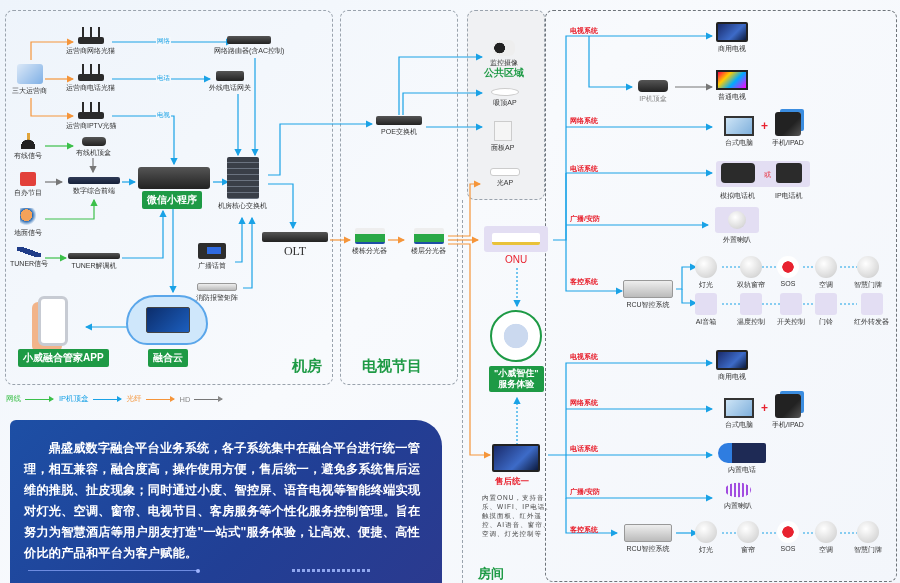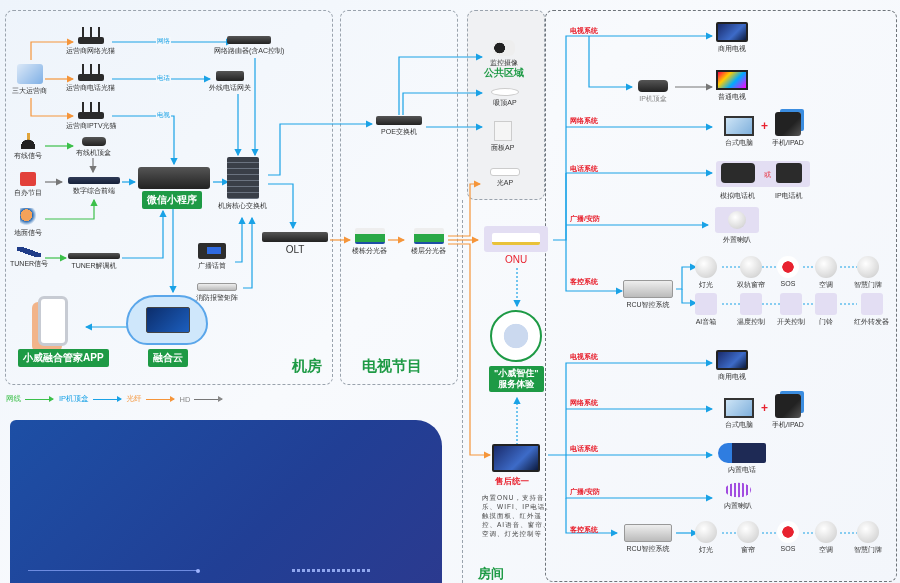--- a/index.html
+++ b/index.html
@@ -259,21 +259,21 @@
     </div>
   <span>广播话筒</span>
 </div>
 <div class="node" style="left:196px; top:283px;">
   <div class="icon rack-light" style="width:40px; height:8px;"></div>
   <span>消防报警矩阵</span>
 </div>
 
 <div class="node" style="left:262px; top:232px;">
   <div class="icon rack" style="width:66px; height:10px;"></div>
-  <span style="font-size:10px;">OLT</span>
+  <span style="font-size:12px;font-family:Liberation Serif, serif;">OLT</span>
 </div>
 
 <div class="node" style="left:126px; top:295px;">
   <div class="icon" style="width:82px; height:50px; border-radius:30px 30px 22px 22px; background:#cfe7fb; border:2px solid #5aa6ea; position:relative;">
     <div style="position:absolute; left:18px; top:10px; width:44px; height:26px; background:linear-gradient(135deg,#0c2d6b,#1c5fbf); border:1px solid #444; border-radius:2px;"></div>
   </div>
 </div>
 <div class="green-tag" style="left:148px; top:349px;text-align:right;">融合云</div>
 
 <div class="node" style="left:38px; top:296px;">
@@ -453,16 +453,17 @@
 </div>
 <div id="lower-row">
     <div class="node" style="left: 695px; top: 521px;"><div class="icon round-img" style="width: 22px; height: 22px;"></div><span>灯光</span></div>
     <div class="node" style="left: 737px; top: 521px;"><div class="icon round-img" style="width: 22px; height: 22px;"></div><span>窗帘</span></div>
     <div class="node" style="left: 777px; top: 521px;"><div class="icon round-img" style="width: 22px; height: 22px; background: radial-gradient(circle, rgb(232, 34, 47) 35%, rgb(255, 255, 255) 38%);"></div><span>SOS</span></div>
     <div class="node" style="left: 815px; top: 521px;"><div class="icon round-img" style="width: 22px; height: 22px;"></div><span>空调</span></div>
     <div class="node" style="left: 854px; top: 521px;"><div class="icon round-img" style="width: 22px; height: 22px;"></div><span>智慧门牌</span></div>
   </div>
 
 <div class="desc-box">
+  <div class="text">鼎盛威数字融合平台业务系统，各子系统集中在融合平台进行统一管理，相互兼容，融合度高，操作使用方便，售后统一，避免多系统售后运维的推脱、扯皮现象；同时通过小度、智控屏、语音电视等智能终端实现对灯光、空调、窗帘、电视节目、客房服务等个性化服务控制管理。旨在努力为智慧酒店等用户朋友打造"一站式"服务体验，让高效、便捷、高性价比的产品和平台为客户赋能。</div>
   <div class="deco-line"></div>
   <div class="deco-dot"></div>
   <div class="deco-r"></div>
 </div>
 
 </body></html>

